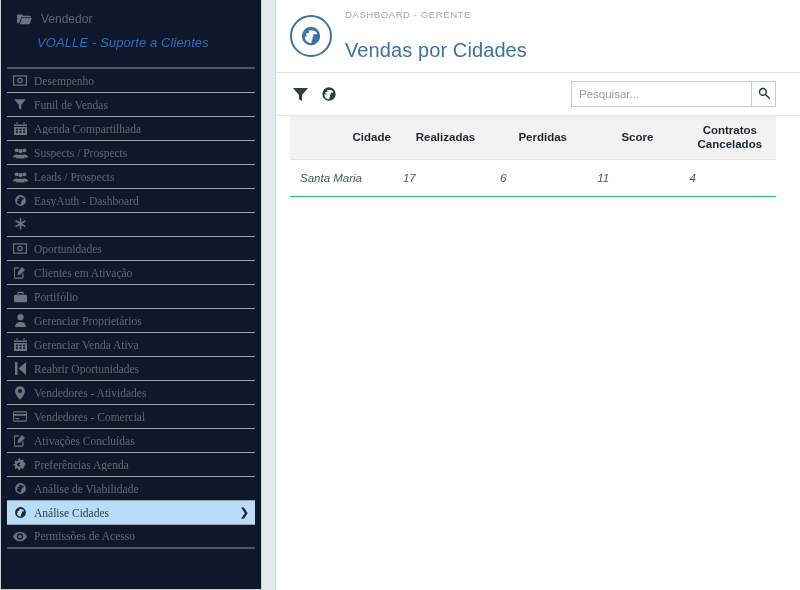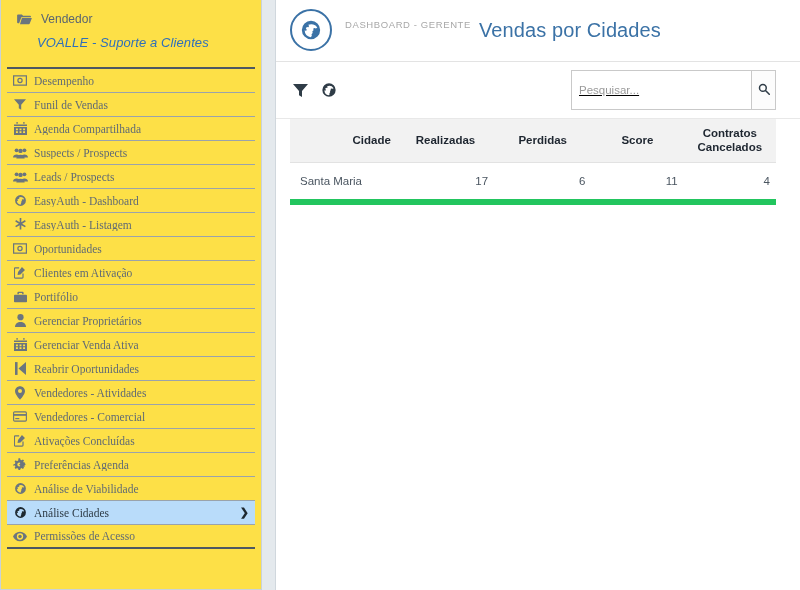--- a/index.html
+++ b/index.html
@@ -17,21 +17,21 @@
     width: 800px;
     height: 590px;
     display: flex;
     background: #ffffff;
   }
 
   
   .sidebar-wrap {
     width: 262px;
     height: 590px;
-    background: #fde047;
+    background: #0f172a;
     border-left: 1px solid #c9d2d8;
     border-right: 1px solid #c9d2d8;
     border-bottom: 1px solid #c9d2d8;
     position: relative;
     overflow: hidden;
   }
 
   .sidebar-header {
     padding: 12px 10px 8px 10px;
   }
@@ -129,21 +129,21 @@
     height: 42px;
     min-width: 42px;
     border-radius: 50%;
     border: 2px solid #3b72a6;
     display: flex;
     align-items: center;
     justify-content: center;
     color: #3b72a6;
   }
 
-  .page-titles { display: flex; flex-direction: row; gap: 8px; }
+  .page-titles { display: flex; flex-direction: column; gap: 19px; }
   .page-subtitle {
     font-size: 9.5px;
     letter-spacing: 0.6px;
     color: #a8a8a8;
     text-transform: uppercase;
   }
   .page-title {
     font-size: 20px;
     color: #3b72a6;
     font-weight: normal;
@@ -163,23 +163,22 @@
     display: flex; align-items: center; justify-content: center;
     color: #2f3c47;
     cursor: pointer;
     background: none; border: none;
   }
 
   .search-group {
     margin-left: auto;
     display: flex;
     align-items: stretch;
-    height: 40px;
+    height: 26px;
     width: 205px;
-    text-decoration: underline;
   }
   .search-input {
     flex: 1;
     border: 1px solid #c9c9c9;
     border-right: none;
     font-size: 11.5px;
     color: #444;
     padding: 0 7px;
     outline: none;
     font-family: "Liberation Sans", sans-serif;
@@ -214,24 +213,25 @@
     line-height: 1.25;
     border-bottom: 1px solid #e2e2e2;
   }
   table.grid thead th.col-city { text-align: right; padding-left: 10px; }
   table.grid thead th.num { text-align: center; }
 
   table.grid tbody td {
     font-size: 11.5px;
     color: #4a5560;
     padding: 12px 6px 12px 6px;
-    border-bottom: 6px solid #22c55e;
+    border-bottom: 1px solid #22c55e;
+    font-style: italic;
   }
   table.grid tbody td.col-city { text-align: left; padding-left: 10px; }
-  table.grid tbody td.num { text-align: right; }
+  table.grid tbody td.num { text-align: left; }
 </style>
 </head>
 <body>
 
 <div class="app">
 
   <aside class="sidebar-wrap">
     <div class="sidebar-header">
       <div class="sidebar-user">
         <span class="menu-icon" style="margin-right:0;">
@@ -304,21 +304,20 @@
             </svg>
           </span>
           <span class="menu-label">EasyAuth - Dashboard</span>
         </div>
         <div class="menu-item">
           <span class="menu-icon">
             <svg width="13" height="13" viewBox="0 0 16 16" fill="currentColor">
               <path d="M7 0h2v5.2l4.5-2.6 1 1.7L10 7l4.5 2.7-1 1.7L9 8.8V14H7V8.8l-4.5 2.6-1-1.7L6 7 1.5 4.3l1-1.7L7 5.2V0z"></path>
             </svg>
           </span>
-          <span class="menu-label">EasyAuth - Listagem</span>
         </div>
         <div class="menu-item">
           <span class="menu-icon">
             <svg width="14" height="11" viewBox="0 0 16 12" fill="none" stroke="currentColor" stroke-width="1.4">
               <rect x="0.7" y="0.7" width="14.6" height="10.6"></rect>
               <circle cx="8" cy="6" r="2.4"></circle>
             </svg>
           </span>
           <span class="menu-label">Oportunidades</span>
         </div>

